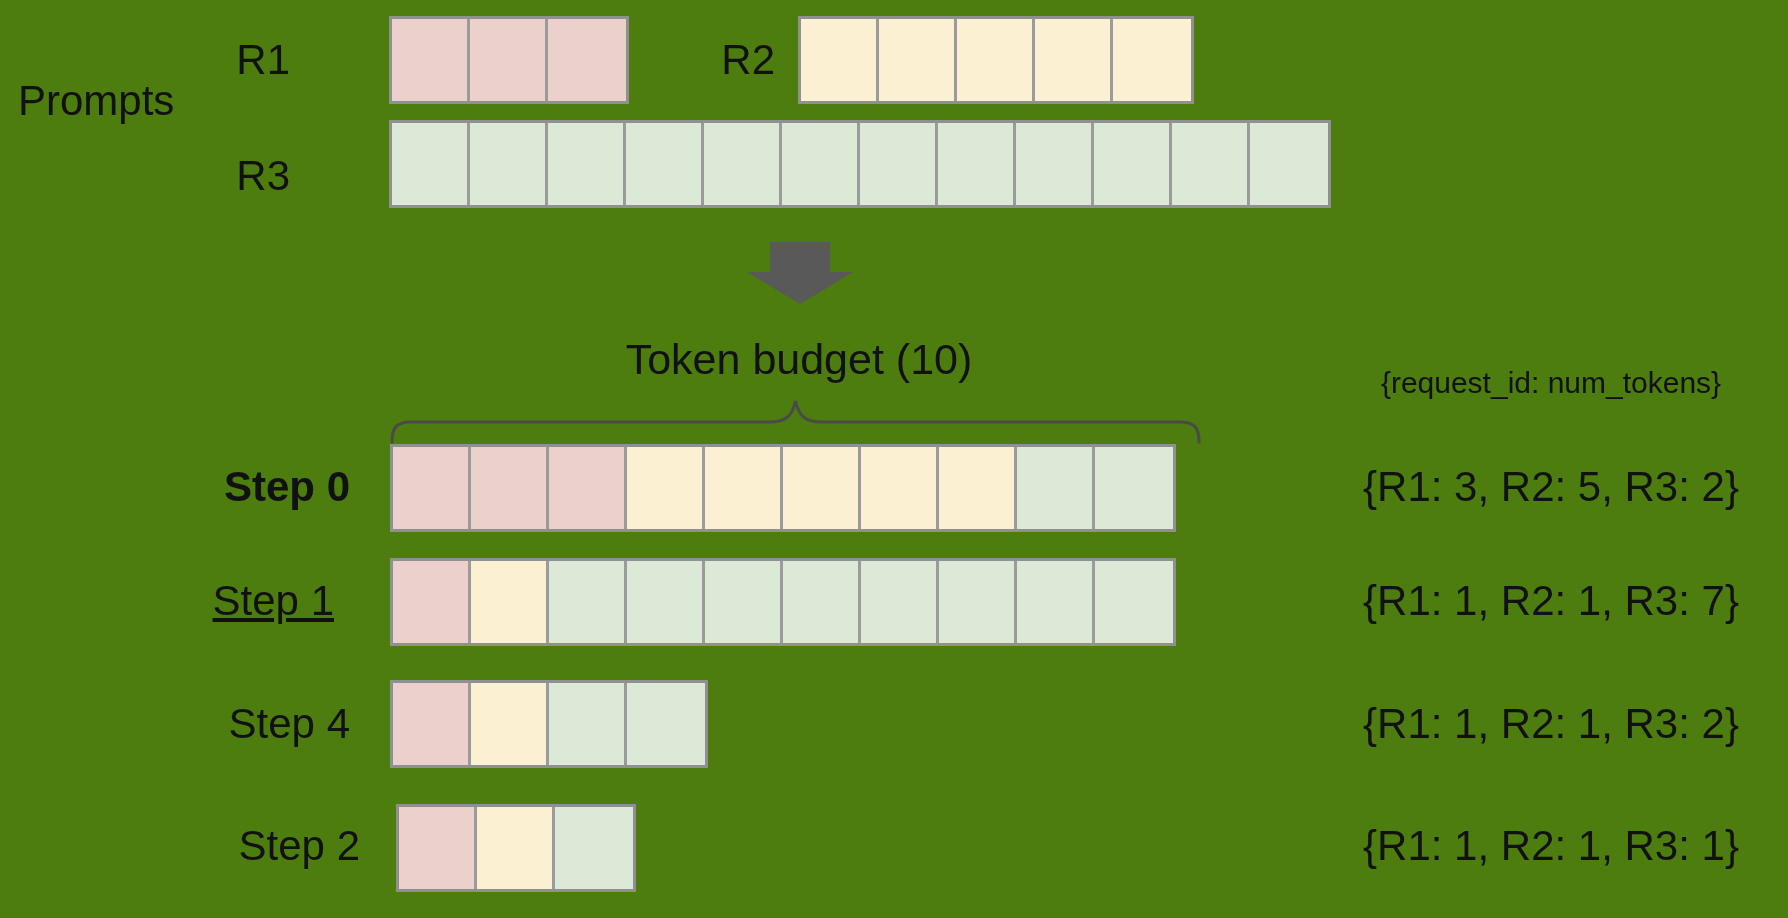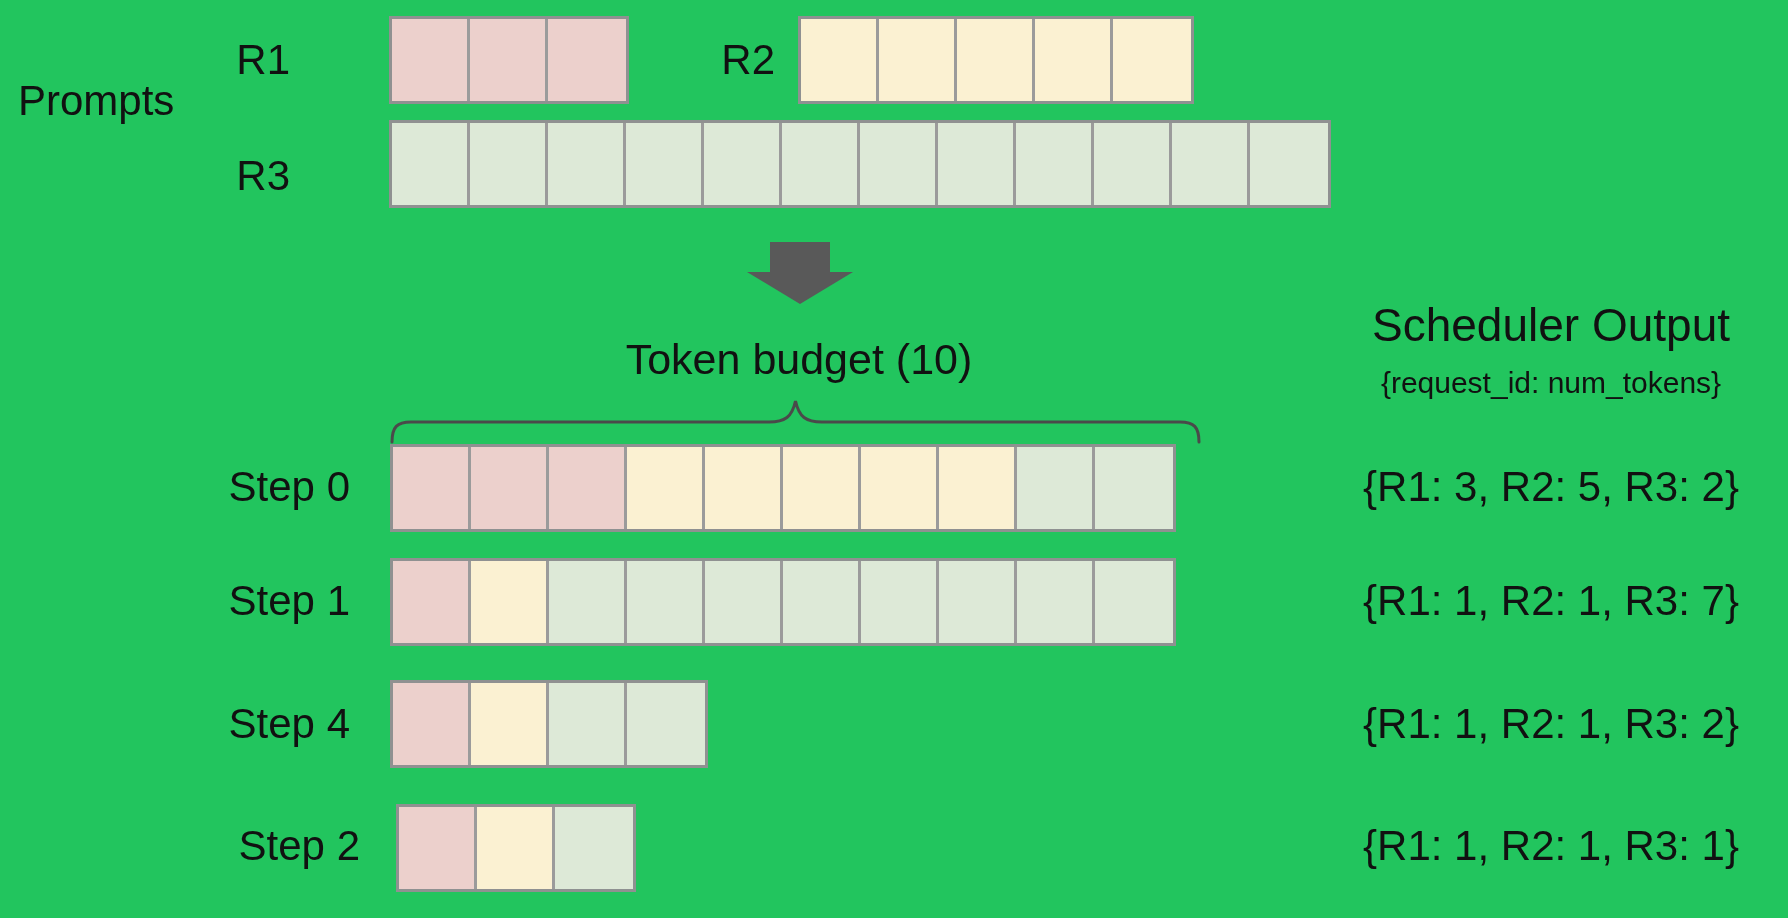--- a/index.html
+++ b/index.html
@@ -1,17 +1,17 @@
 <!DOCTYPE html>
 <html><head>
 <meta charset="utf-8">
 <style>
   html,body { margin:0; padding:0; background:#ffffff; }
   .canvas {
-    position:relative; width:1788px; height:918px; background:#22c55e;
+    position:relative; width:1788px; height:918px; background:#4d7c0f;
     font-family:"Liberation Sans", sans-serif; color:#111111; overflow:hidden;
   }
   .lbl { position:absolute; font-size:42px; line-height:46px; white-space:nowrap; }
   .right { text-align:right; }
   .center { text-align:center; }
 
   .cellrow {
     position:absolute; display:flex; box-sizing:border-box;
     height:88px; border:3px solid #8f9191; background:#ffffff;
   }
@@ -36,22 +36,22 @@
 
   
   #scheduler-title    { left:1328px; top:300px; width:446px; font-size:46px; line-height:50px; }
   #scheduler-subtitle { left:1328px; top:366px; width:446px; font-size:30px; line-height:34px; }
 
   
   #row-step0 { left:390px; top:444px; }
   #row-step1 { left:390px; top:558px; }
   #row-step2 { left:390px; top:680px; }
   #row-step3 { left:396px; top:804px; }
-  #step0-label { left:170px; top:464px; width:180px; }
-  #step1-label { left:170px; top:578px; width:180px; }
+  #step0-label { left:170px; top:464px; width:180px;font-weight:bold; }
+  #step1-label { left:154px; top:578px; width:180px;text-decoration:underline; }
   #step2-label { left:170px; top:701px; width:180px; }
   #step3-label { left:180px; top:823px; width:180px; }
   #step0-output { left:1318px; top:464px; width:466px; }
   #step1-output { left:1318px; top:578px; width:466px; }
   #step2-output { left:1318px; top:701px; width:466px; }
   #step3-output { left:1318px; top:823px; width:466px; }
 </style>
 </head>
 <body>
 
@@ -93,21 +93,20 @@
 
   <svg id="down-arrow" width="106" height="62" viewBox="0 0 106 62">
     <polygon points="23,0 83,0 83,30 106,30 53,62 0,30 23,30" fill="#595959"></polygon>
   </svg>
 
   <div class="lbl center" id="token-budget-label">Token budget (10)</div>
   <svg id="budget-brace" width="813" height="48" viewBox="0 0 813 48">
     <path d="M 3 46 C 3 31 8 26 22 26 L 380 26 C 396 26 403 21 406.5 5 C 410 21 417 26 433 26 L 791 26 C 805 26 810 31 810 46" fill="none" stroke="#4a4a4a" stroke-width="3" stroke-linecap="round"></path>
   </svg>
 
-  <div class="lbl center" id="scheduler-title">Scheduler Output</div>
   <div class="lbl center" id="scheduler-subtitle">{request_id: num_tokens}</div>
 
   <div class="lbl right" id="step0-label">Step 0</div>
   <div class="cellrow" id="row-step0">
       <div class="cell" style="background: rgb(236, 208, 204);"></div>
       <div class="cell" style="background: rgb(236, 208, 204);"></div>
       <div class="cell" style="background: rgb(236, 208, 204);"></div>
       <div class="cell" style="background: rgb(251, 241, 210);"></div>
       <div class="cell" style="background: rgb(251, 241, 210);"></div>
       <div class="cell" style="background: rgb(251, 241, 210);"></div>

